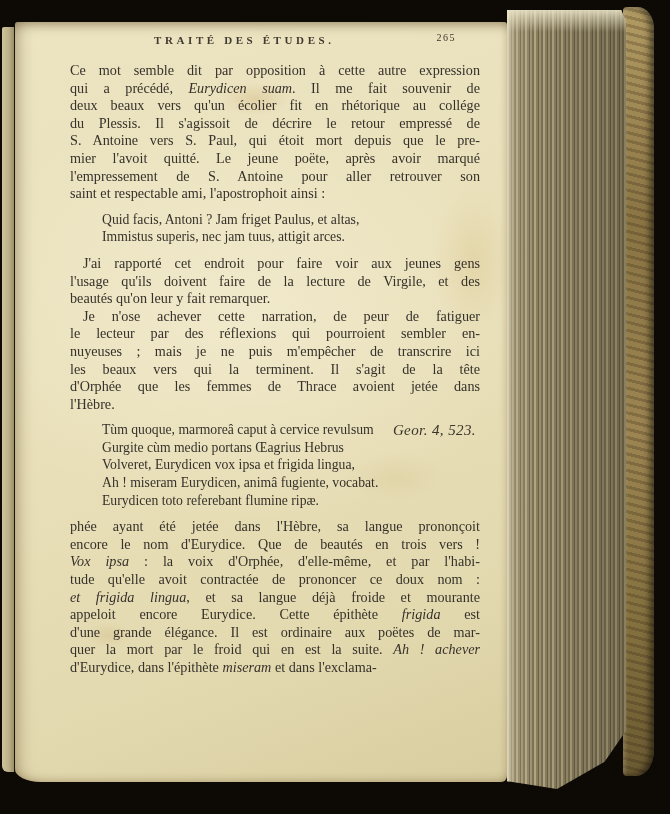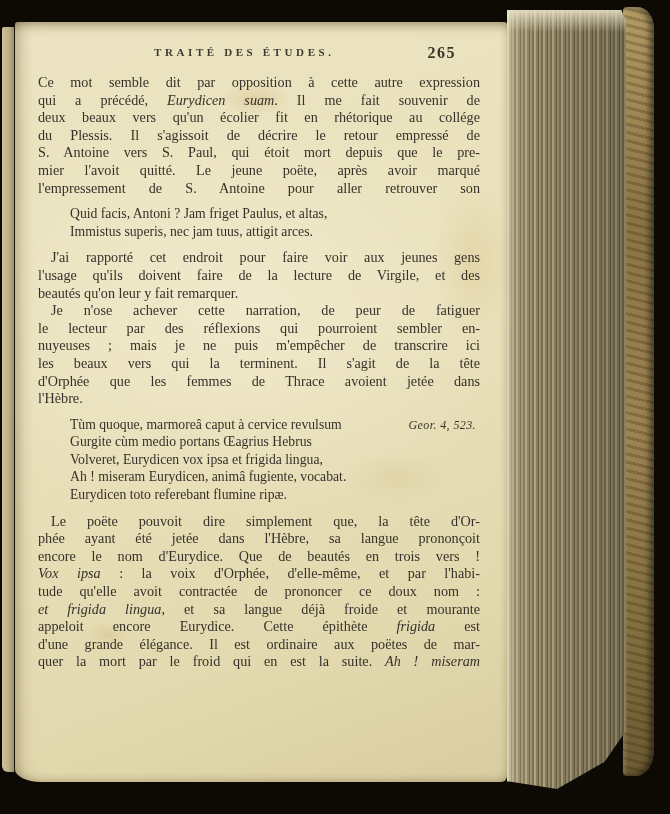--- a/index.html
+++ b/index.html
@@ -55,41 +55,41 @@
   .cover-edge{
     position:absolute;left:623px;top:7px;width:31px;height:769px;z-index:1;
     background:
       repeating-linear-gradient(14deg, rgba(40,28,10,.22) 0 3px, rgba(0,0,0,0) 3px 8px),
       linear-gradient(180deg,#b29b63 0%,#8a7444 28%,#9c8552 55%,#84703f 80%,#6b5a32 100%);
     border-radius:4px 16px 18px 4px / 4px 22px 26px 4px;
     box-shadow:inset -4px 0 7px rgba(0,0,0,.55), inset 2px 2px 4px rgba(255,240,200,.28);
   }
 
   
-  .page-content{position:absolute;left:23px;right:27px;top:22px;color:#36312a;}
+  .page-content{position:absolute;left:23px;right:27px;top:10px;color:#36312a;}
   .header{position:relative;height:17px;}
   .running-title{
     position:absolute;left:116px;top:2px;
     font-size:11px;font-weight:700;letter-spacing:3.6px;color:#403a2f;
     white-space:nowrap;
   }
   .pagenum{
     position:absolute;right:24px;top:0;
-    font-size:16px;letter-spacing:1.5px;color:#3b352b;font-weight:bold;
+    font-size:10px;letter-spacing:1.5px;color:#3b352b;
   }
   .text-area{margin-top:13px;font-size:14.2px;line-height:17.6px;}
   .block{margin:0;}
   .block.verse{margin:8px 0 9px 32px;font-size:13.7px;}
-  .tline{text-align:justify;text-align-last:justify;white-space:normal;position:relative;}
+  .tline{text-align:justify;text-align-last:justify;white-space:normal;position:relative;margin-left:32px;}
   .tline.end{text-align-last:left;}
   .tline.ind{text-indent:13px;}
   .verse .tline{text-align:right;text-align-last:left;}
   .mnote{
     position:absolute;right:4px;top:1px;
-    font-style:italic;font-size:12px;color:#3b352b;letter-spacing:.4px;
+    font-style:italic;font-size:15px;color:#3b352b;letter-spacing:.4px;
   }
   i{}
 </style>
 </head>
 <body>
 
 <div class="scene">
   <div class="left-sliver"></div>
 
   <div class="page">
@@ -105,20 +105,21 @@
       </div>
       <div class="text-area">
           <div class="block para">
             <div class="tline">Ce mot semble dit par opposition à cette autre expression</div>
             <div class="tline">qui a précédé, <i>Eurydicen suam</i>. Il me fait souvenir de</div>
             <div class="tline">deux beaux vers qu'un écolier fit en rhétorique au collége</div>
             <div class="tline">du Plessis. Il s'agissoit de décrire le retour empressé de</div>
             <div class="tline">S. Antoine vers S. Paul, qui étoit mort depuis que le pre-</div>
             <div class="tline">mier l'avoit quitté. Le jeune poëte, après avoir marqué</div>
             <div class="tline">l'empressement de S. Antoine pour aller retrouver son</div>
+            <div class="tline end">saint et respectable ami, l'apostrophoit ainsi :</div>
           </div>
           <div class="block verse">
             <div class="tline">Quid facis, Antoni ? Jam friget Paulus, et altas,</div>
             <div class="tline">Immistus superis, nec jam tuus, attigit arces.</div>
           </div>
           <div class="block para">
             <div class="tline ind">J'ai rapporté cet endroit pour faire voir aux jeunes gens</div>
             <div class="tline">l'usage qu'ils doivent faire de la lecture de Virgile, et des</div>
             <div class="tline end">beautés qu'on leur y fait remarquer.</div>
           </div>
@@ -131,29 +132,29 @@
             <div class="tline end">l'Hèbre.</div>
           </div>
           <div class="block verse">
             <div class="tline">Tùm quoque, marmoreâ caput à cervice revulsum<span class="mnote">Geor. 4, 523.</span></div>
             <div class="tline">Gurgite cùm medio portans Œagrius Hebrus</div>
             <div class="tline">Volveret, Eurydicen vox ipsa et frigida lingua,</div>
             <div class="tline">Ah ! miseram Eurydicen, animâ fugiente, vocabat.</div>
             <div class="tline">Eurydicen toto referebant flumine ripæ.</div>
           </div>
           <div class="block para">
-            <div class="tline ind">Le poëte pouvoit dire simplement que, la tête d'Or-</div>
             <div class="tline">phée ayant été jetée dans l'Hèbre, sa langue prononçoit</div>
             <div class="tline">encore le nom d'Eurydice. Que de beautés en trois vers !</div>
             <div class="tline"><i>Vox ipsa</i> : la voix d'Orphée, d'elle-même, et par l'habi-</div>
             <div class="tline">tude qu'elle avoit contractée de prononcer ce doux nom :</div>
             <div class="tline"><i>et frigida lingua</i>, et sa langue déjà froide et mourante</div>
             <div class="tline">appeloit encore Eurydice. Cette épithète <i>frigida</i> est</div>
             <div class="tline">d'une grande élégance. Il est ordinaire aux poëtes de mar-</div>
-            <div class="tline">quer la mort par le froid qui en est la suite. <i>Ah ! miseram</i></div>
+            <div class="tline">quer la mort par le froid qui en est la suite. <i>Ah ! achever</i></div>
+            <div class="tline end">d'Eurydice, dans l'épithète <i>miseram</i> et dans l'exclama-</div>
           </div>
         </div>
     </div>
   </div>
 
   <div class="fore-edge"></div>
   <div class="cover-edge"></div>
 </div>
 
 </body></html>

